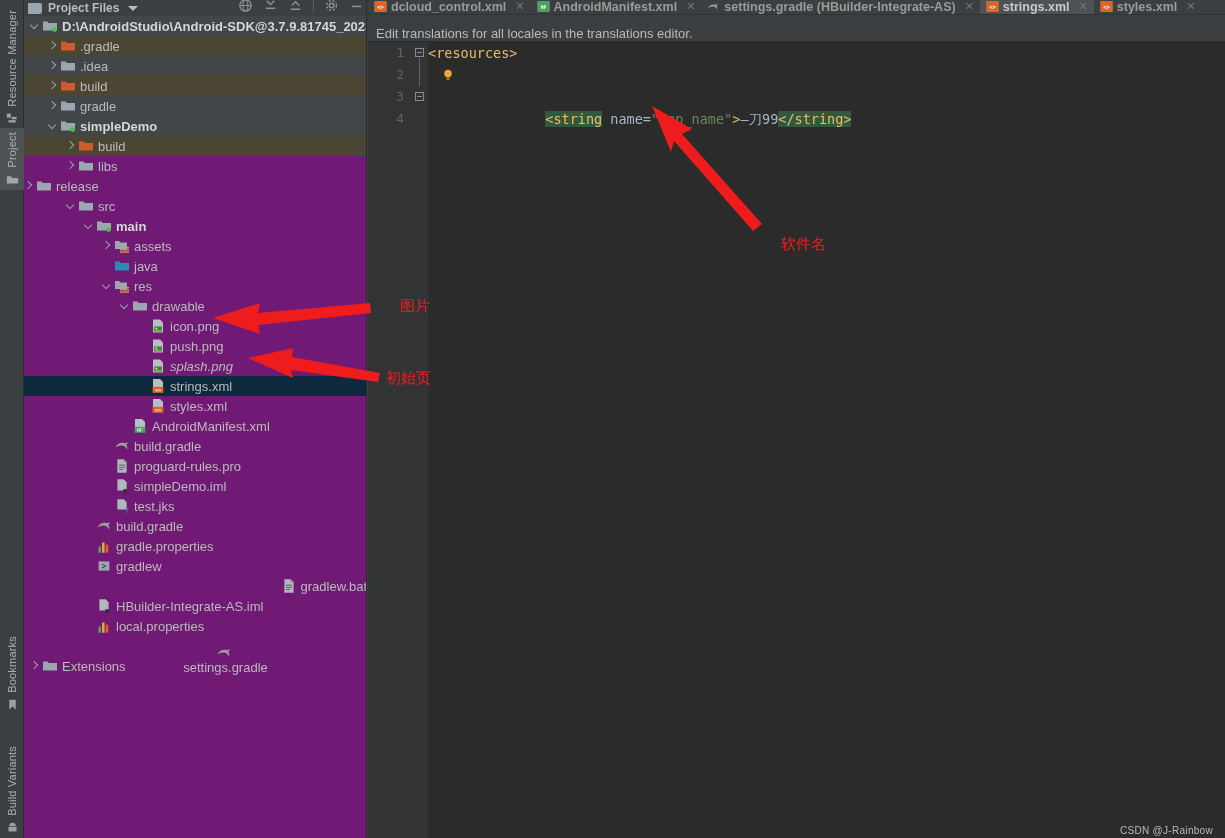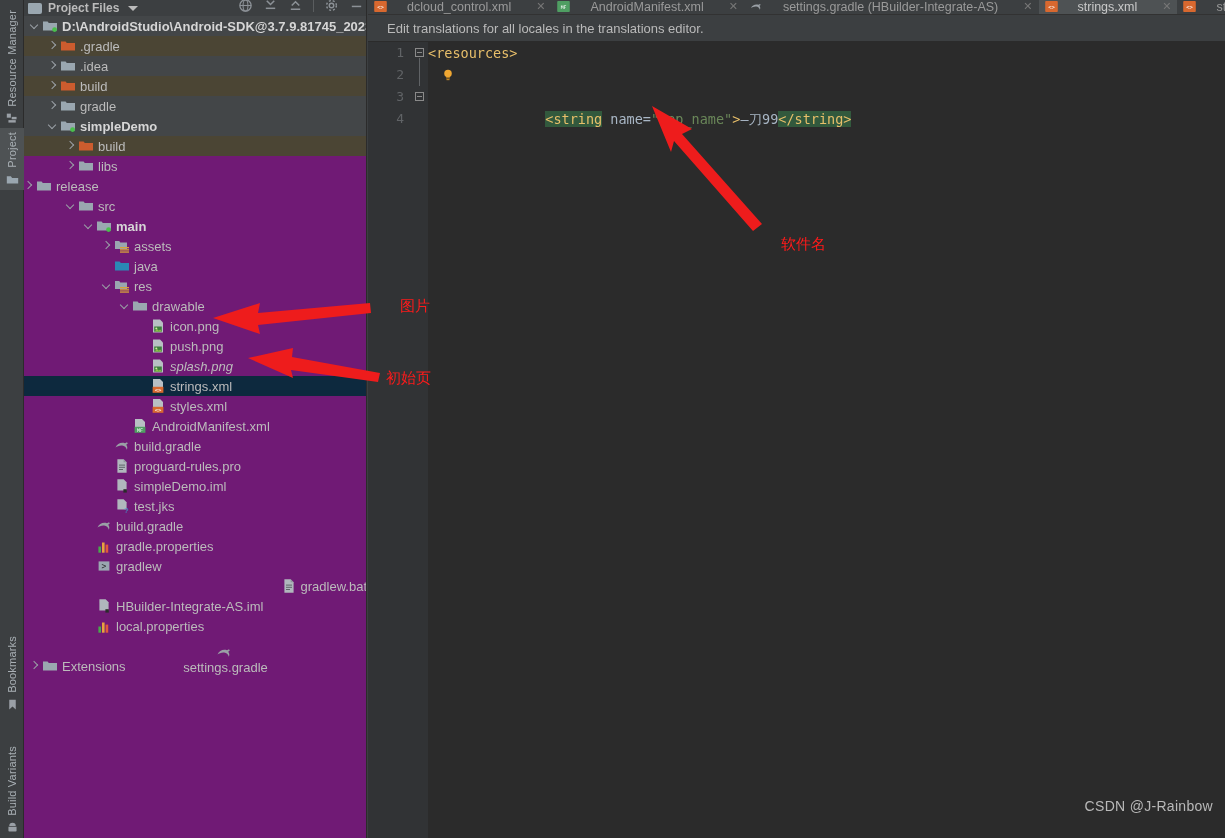--- a/index.html
+++ b/index.html
@@ -86,31 +86,31 @@
   .editor-area {
     position: absolute; left: 368px; top: 0; right: 0; bottom: 0;
     background: #2b2b2b;
   }
   .tabs {
     position: relative; height: 15px; background: #3c3f41;
     display: flex; align-items: flex-end; overflow: hidden;
     border-bottom: 1px solid #323232;
   }
   .tab {
-    position: relative; display: flex; align-items: center; gap: 20px;
+    position: relative; display: flex; align-items: center; gap: 4px;
     height: 15px; padding: 0 6px 0 6px; flex: none;
-    color: #9a9a9a; font-size: 12.5px; white-space: nowrap;
+    color: #9a9a9a; font-size: 12.5px; white-space: nowrap; font-weight: bold;
   }
   .tab.active { background: #4e5254; color: #c9c9c9; }
   .tab .tclose { color: #777; font-size: 11px; margin-left: 5px; }
   .tab-ico { width: 13px; height: 11px; flex: none; border-radius: 1px; }
 
   .notif-bar {
     height: 27px; background: #3c3f41; color: #bababa;
-    font-size: 13px; display: flex; align-items: center; padding-left: 19px;
+    font-size: 13px; display: flex; align-items: flex-end; padding-left: 8px;
     border-bottom: 1px solid #2b2b2b;
   }
   .code-wrap { position: absolute; left: 0; top: 42px; right: 0; bottom: 0; background: #2b2b2b; }
   .gutter {
     position: absolute; left: 0; top: 0; width: 44px; bottom: 0;
     background: #313335;
   }
   .gutter .ln {
     height: 22px; line-height: 22px; text-align: right; padding-right: 8px;
     color: #606366; font-size: 13px;
@@ -141,22 +141,22 @@
   }
 
   
   .annot {
     position: absolute; color: #ff1a1a; font-size: 15px;
     font-family: "DejaVu Sans", sans-serif; white-space: nowrap;
   }
   .arrow-svg { position: absolute; pointer-events: none; }
 
   .watermark {
-    position: absolute; right: 12px; bottom: 24px;
-    color: #b9b9b9; font-size: 14px; letter-spacing: .3px;
+    position: absolute; right: 12px; bottom: 2px;
+    color: #b9b9b9; font-size: 10px; letter-spacing: .3px;
   }
 </style>
 </head>
 <body>
 
 <div id="app">
 
   <div class="toolbar-left">
 
     <div class="vtab" style="top:6px;">

